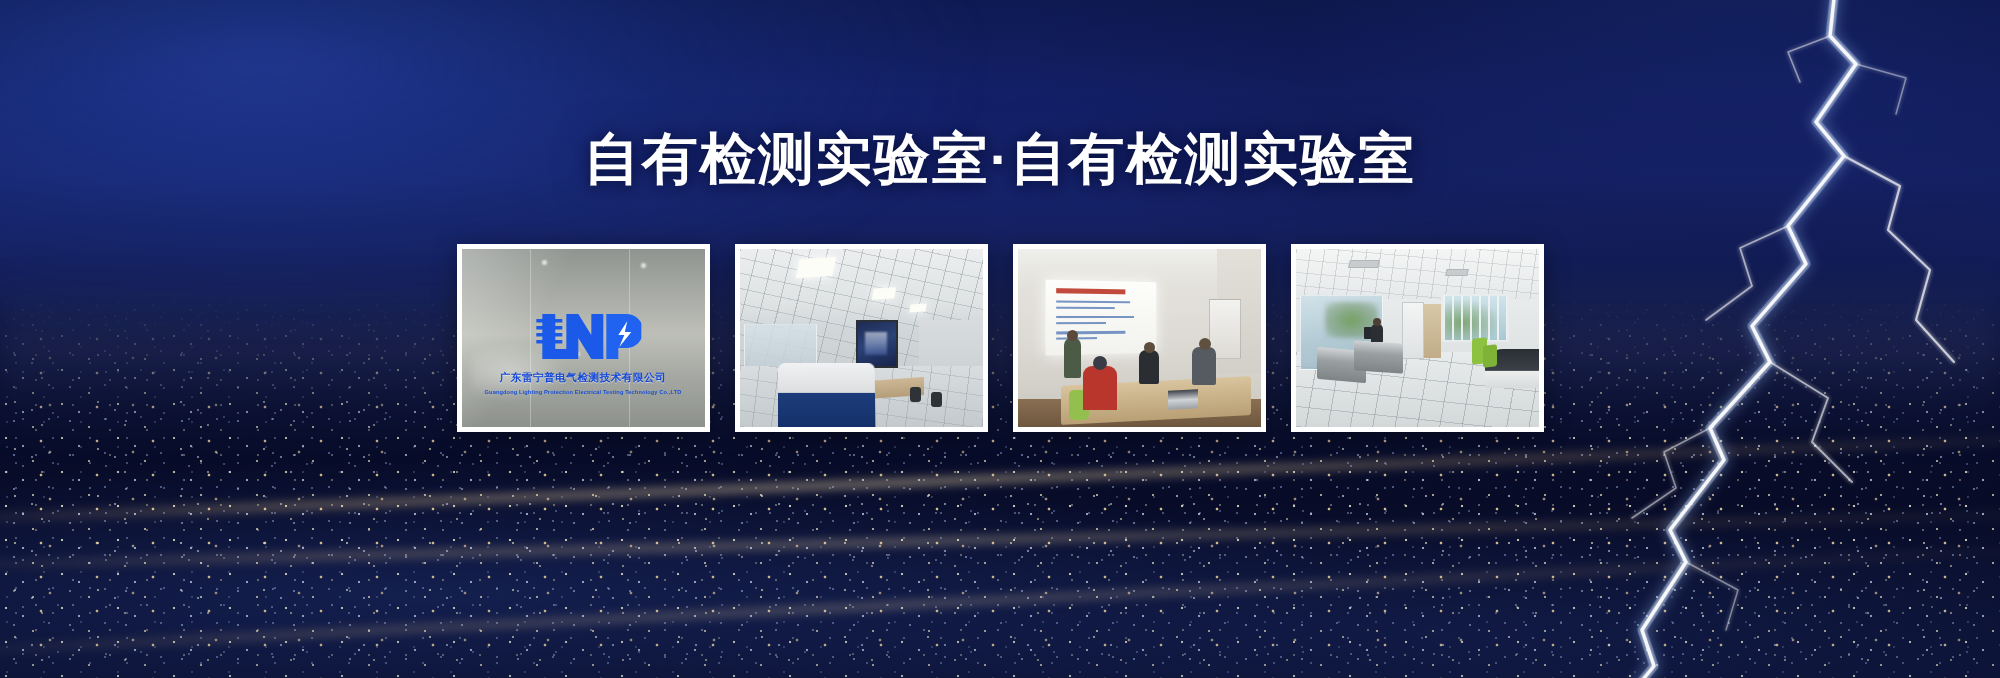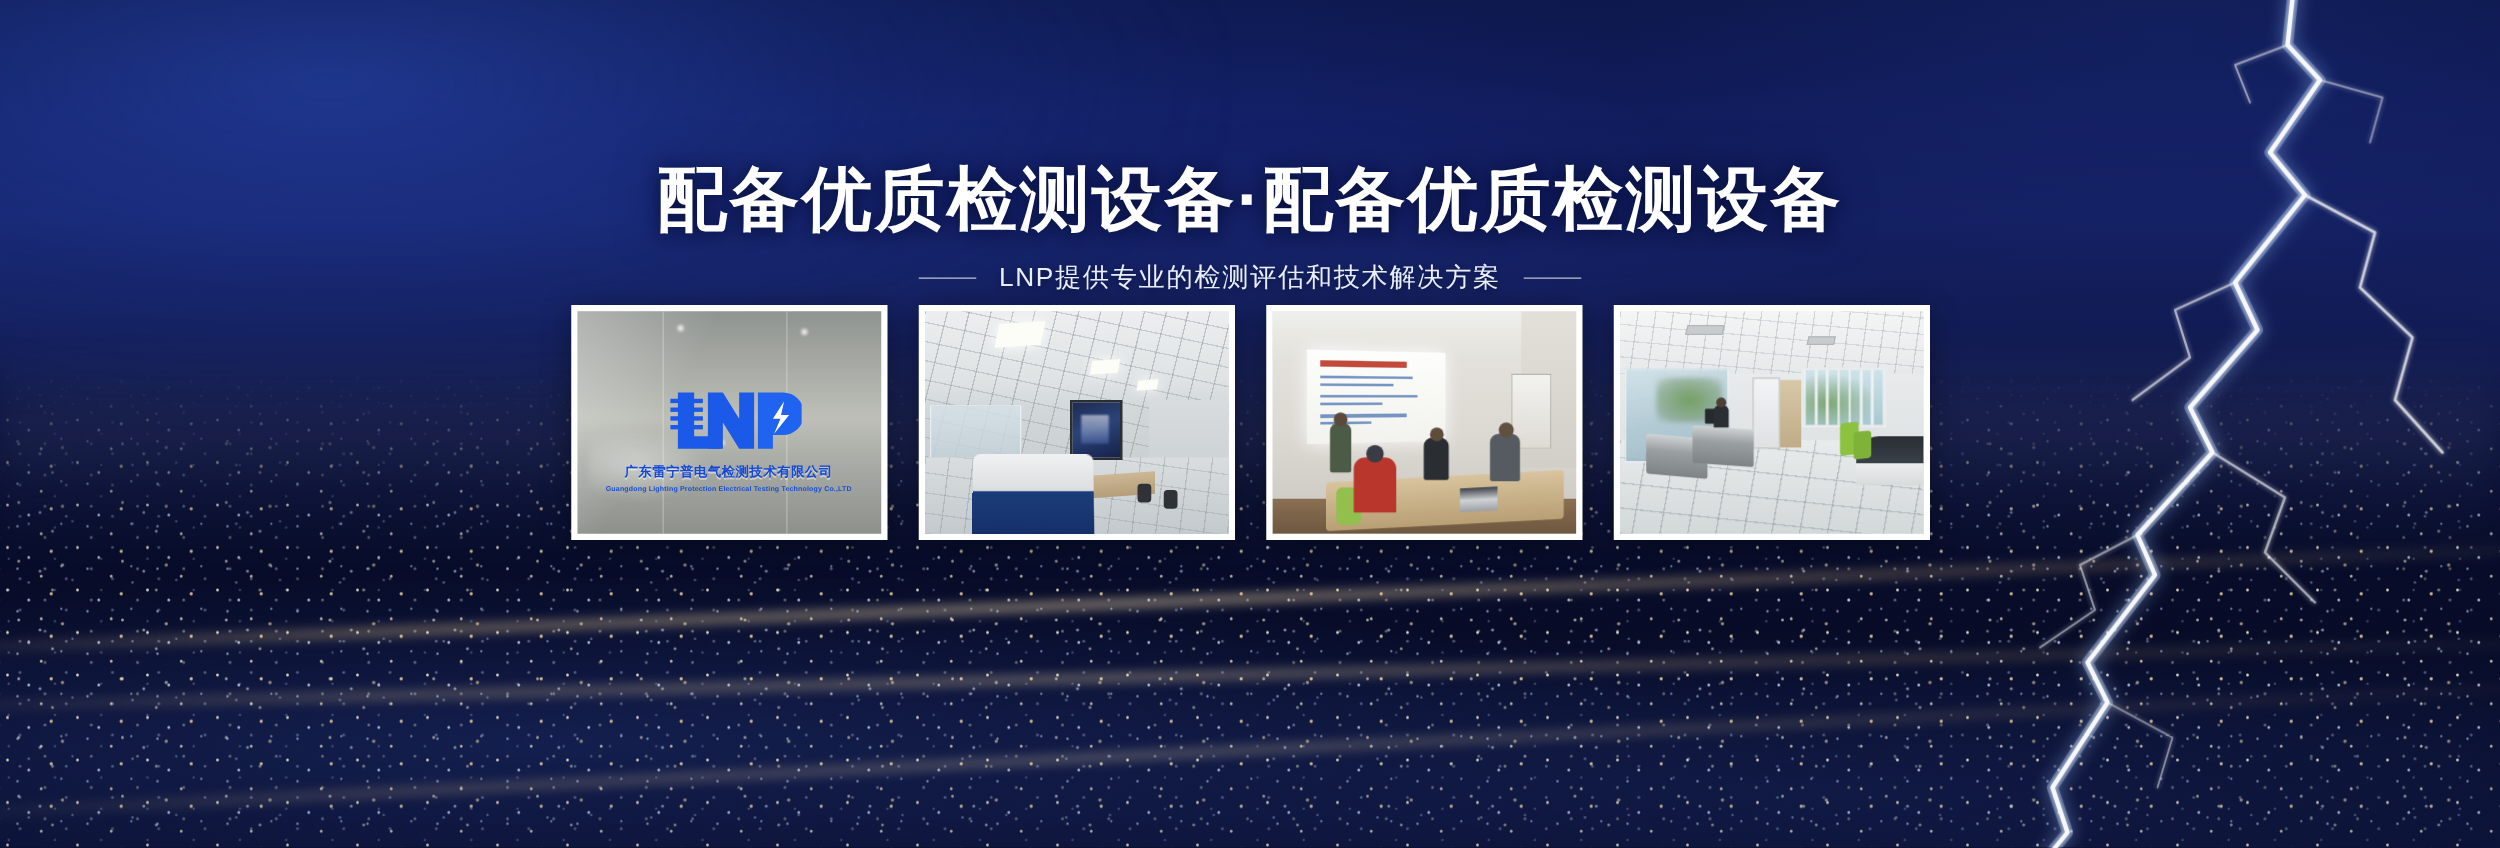--- a/index.html
+++ b/index.html
@@ -500,27 +500,22 @@
         <path d="M530 372 L588 408 L572 452 L612 492" stroke-width="1.9" opacity=".62"></path>
         <path d="M470 438 L424 462 L436 498 L392 528" stroke-width="1.6" opacity=".5"></path>
         <path d="M446 572 L498 600 L486 640" stroke-width="1.5" opacity=".45"></path>
         <path d="M590 46 L548 62 L560 92" stroke-width="1.6" opacity=".5"></path>
         <path d="M616 74 L666 88 L656 124" stroke-width="1.5" opacity=".45"></path>
       </g>
     </svg>
   </div>
 
   <div class="content">
-    <h1 class="headline">配备优质检测设备·配备优质检测设备</h1>
-
-    <div class="sub-row">
-      <span class="sub-rule"></span>
-      <span class="subtitle">LNP提供专业的检测评估和技术解决方案</span>
-      <span class="sub-rule"></span>
-    </div>
+    <h1 class="headline">自有检测实验室·自有检测实验室</h1>
+
   </div>
 
   <div class="cards">
 
     <div class="card card-1">
       <div class="photo p1">
         <span class="seam s1"></span>
         <span class="seam s2"></span>
         <span class="glare"></span>
         <span class="spot sp1"></span>

